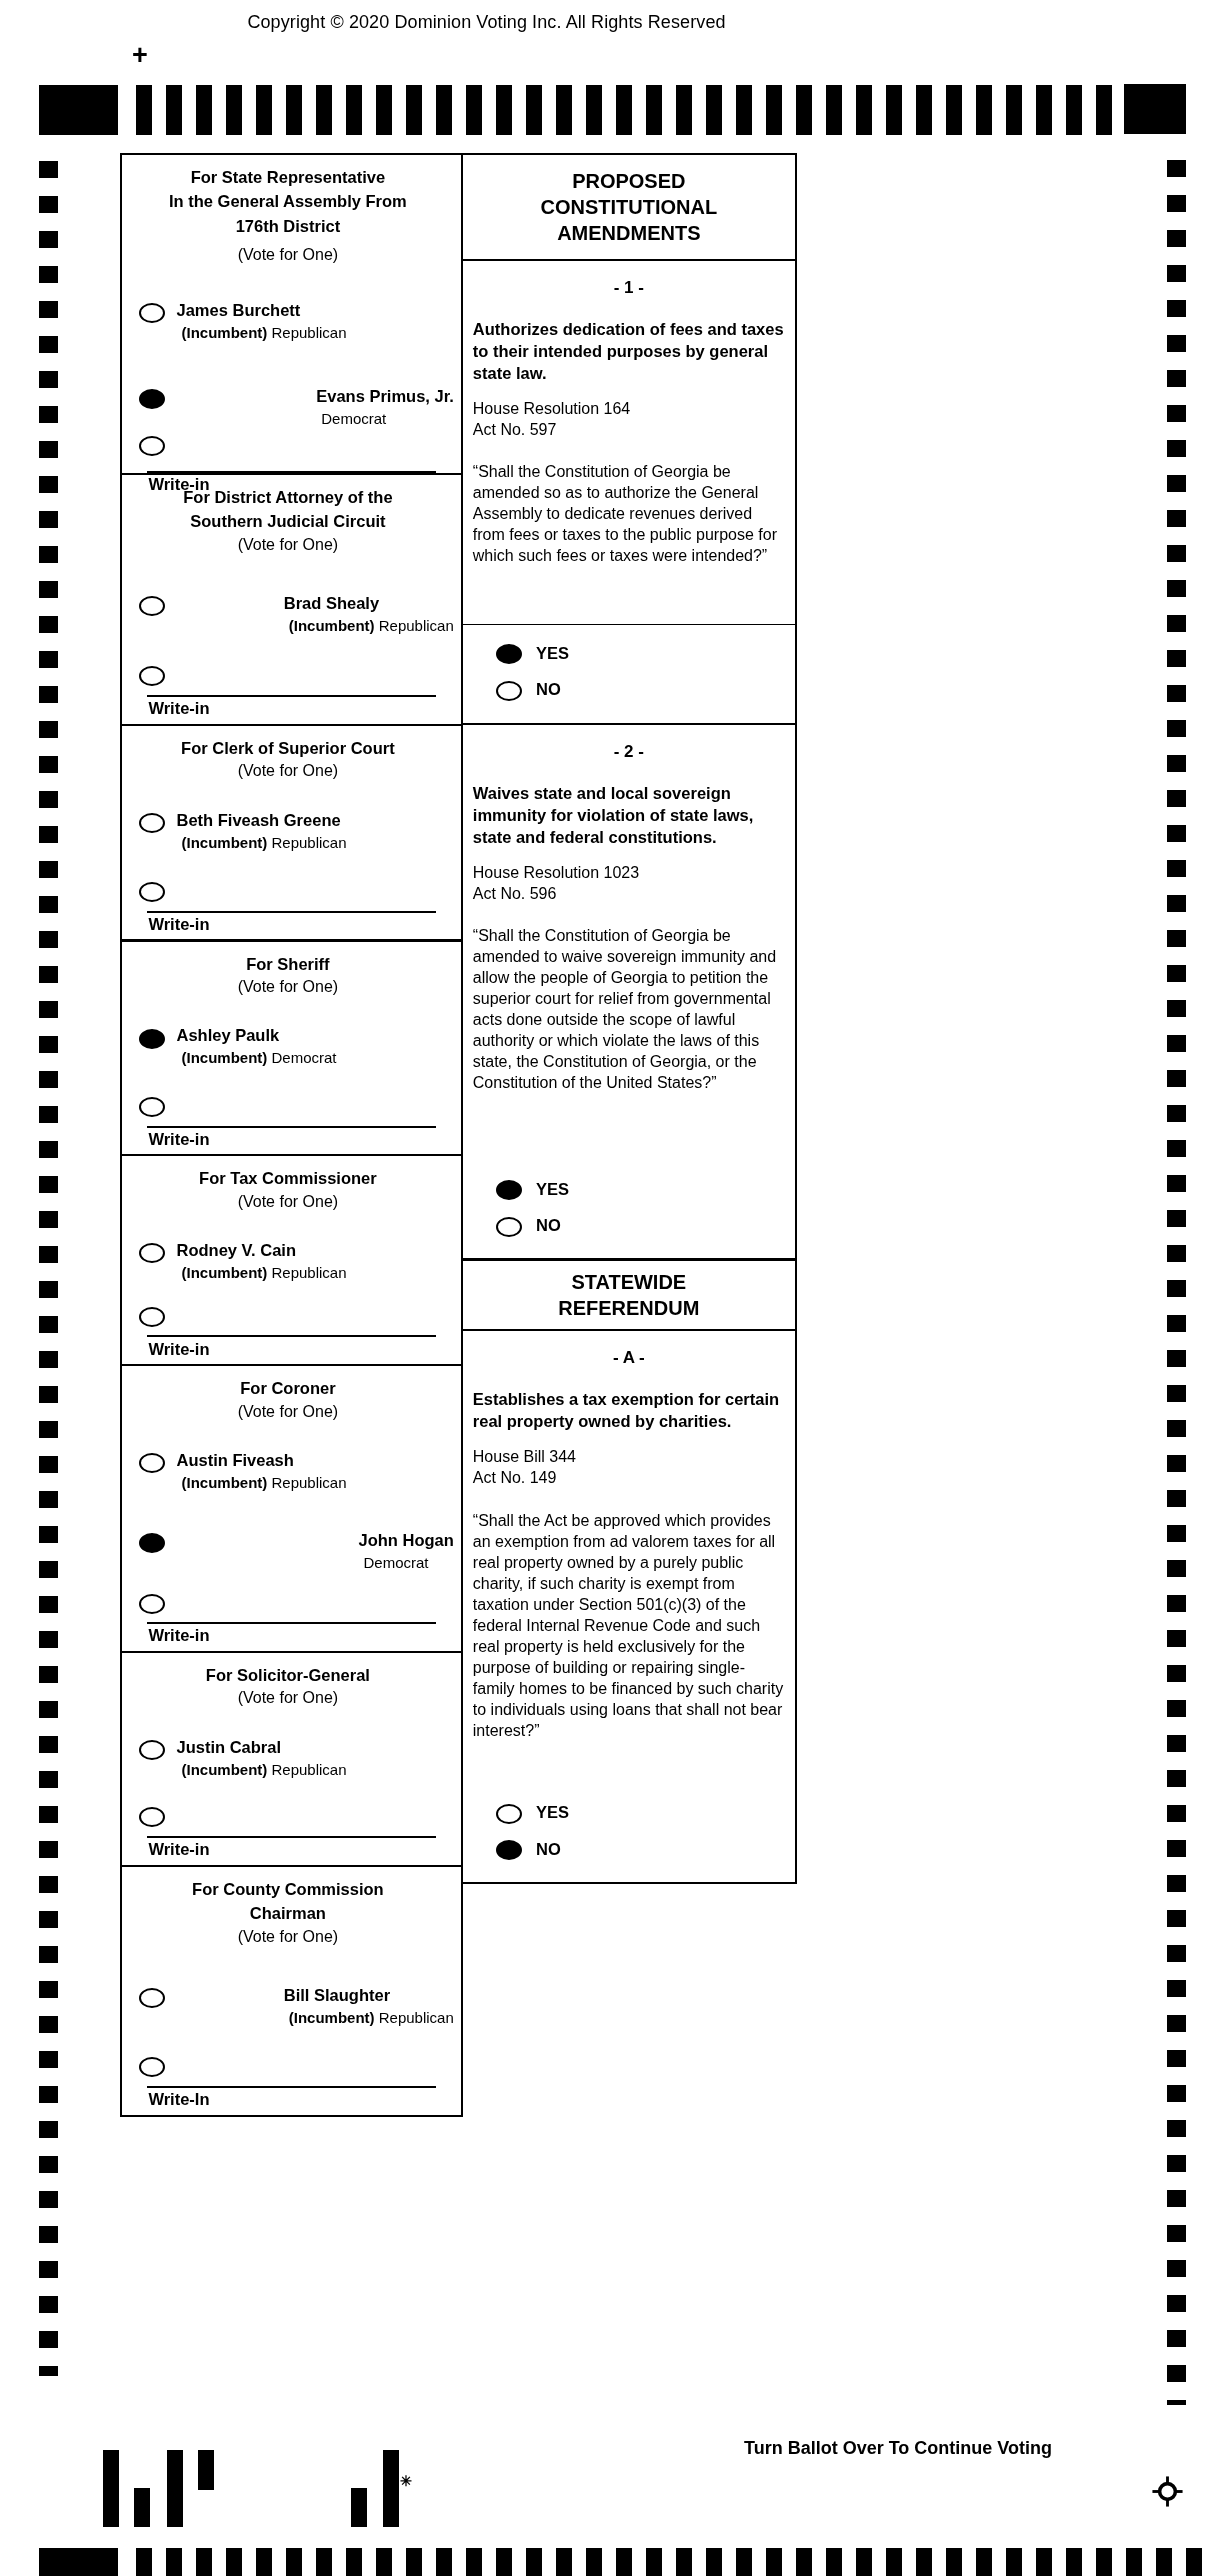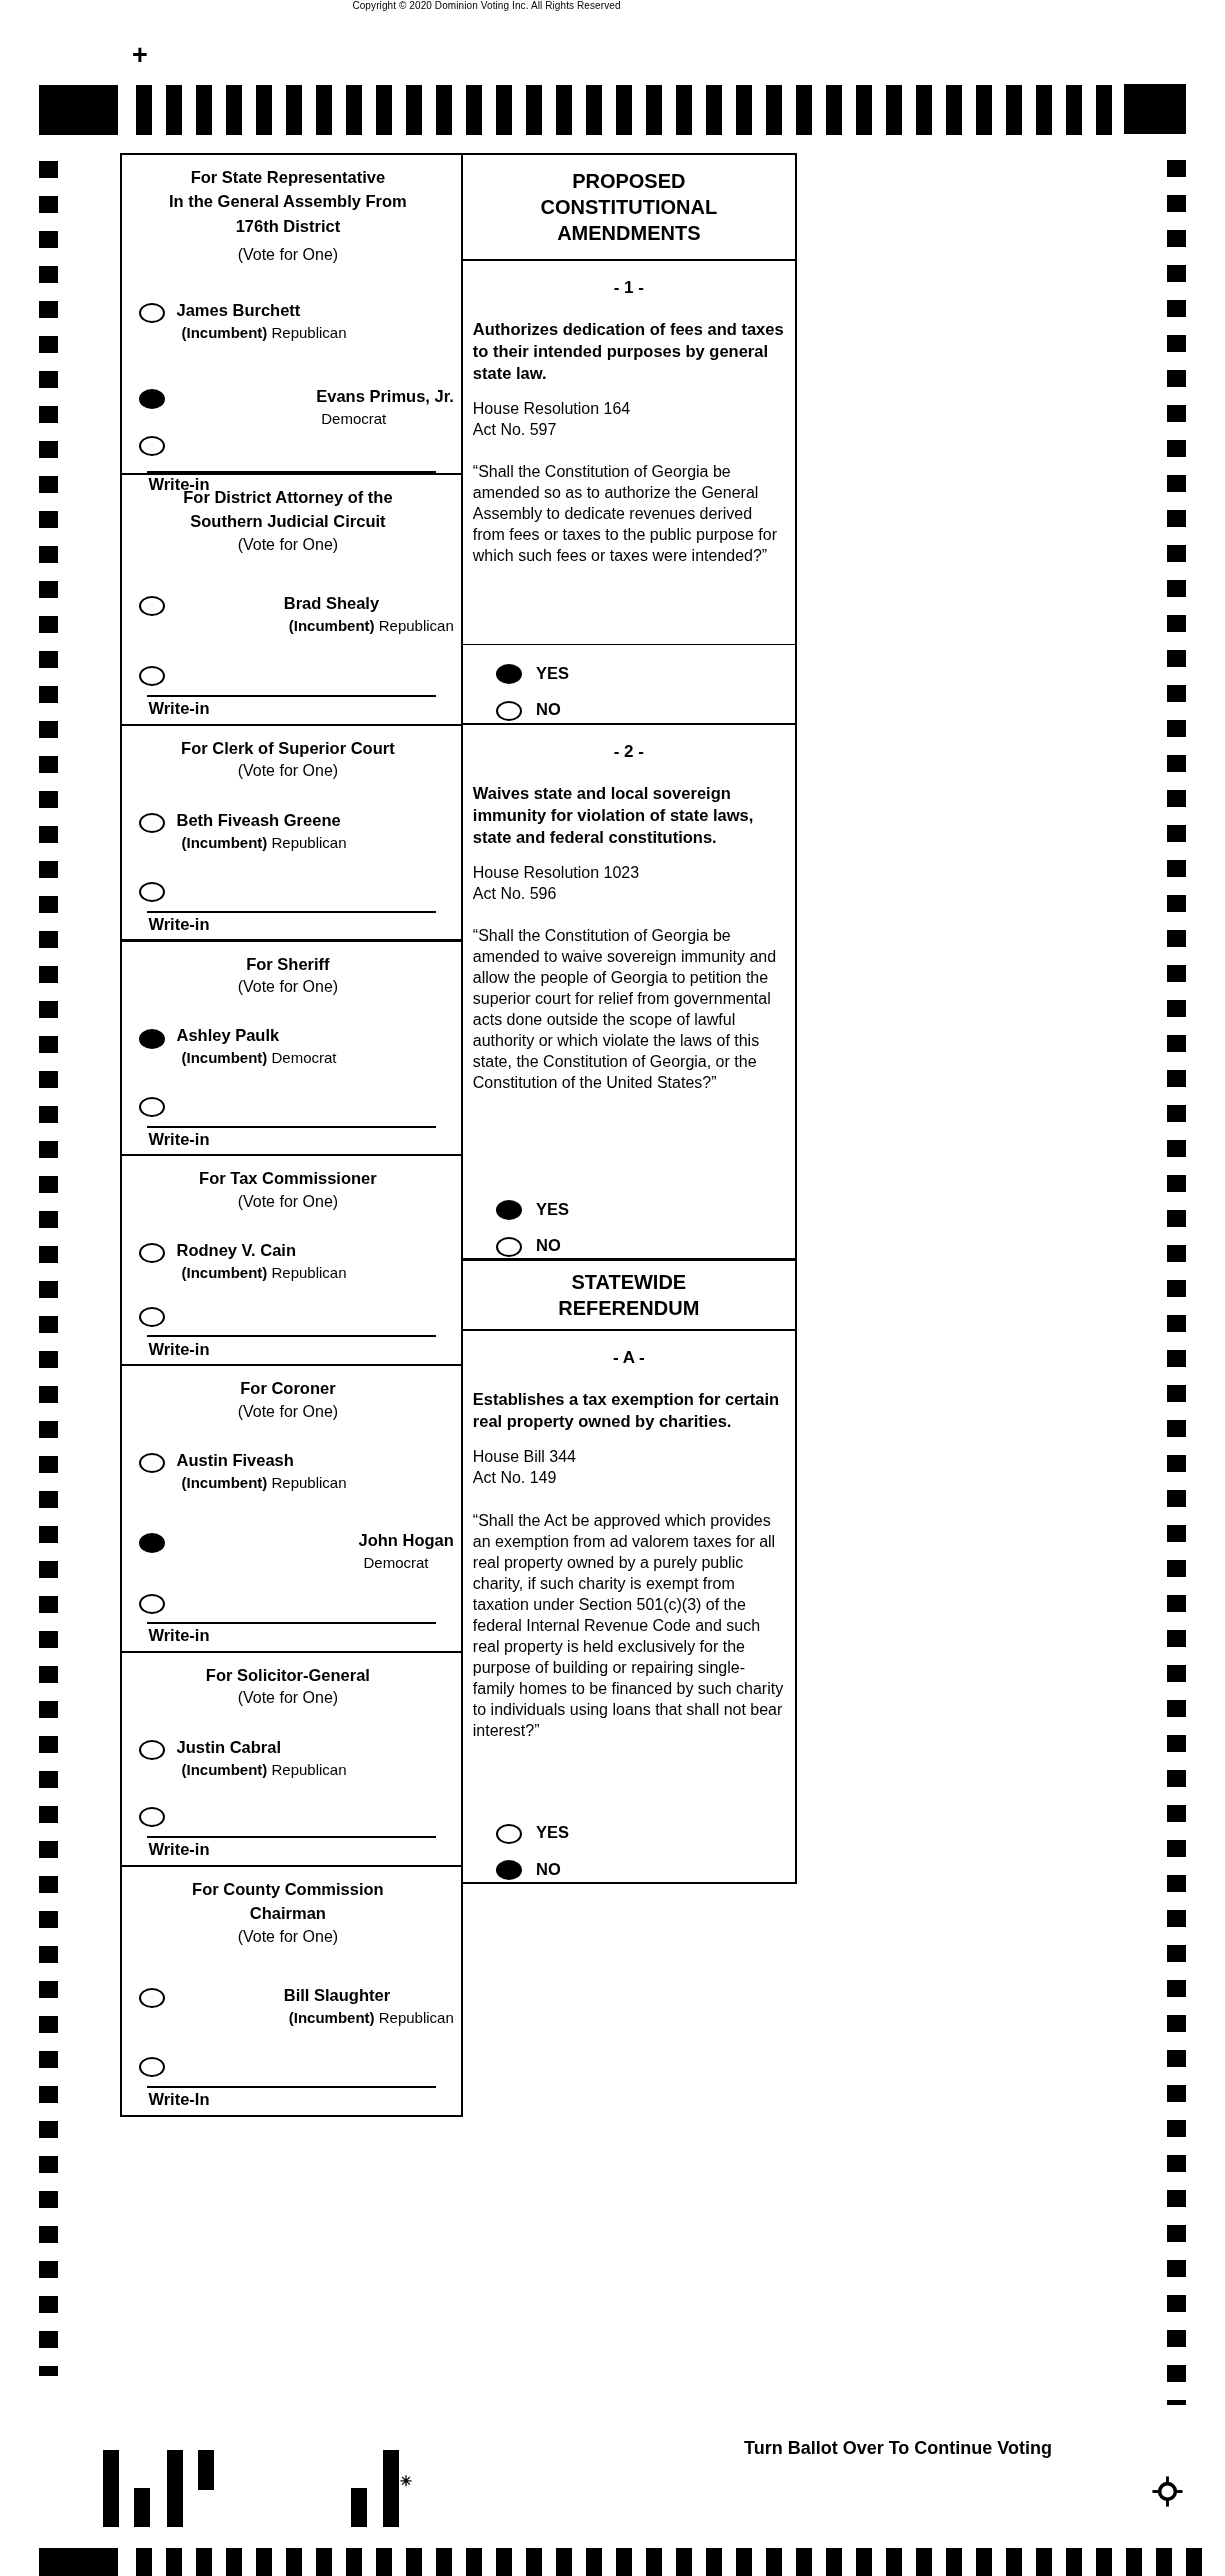--- a/index.html
+++ b/index.html
@@ -1,21 +1,21 @@
 <!DOCTYPE html>
 <html style="font-size:11.5px"><head>
 <meta charset="utf-8">
 <style>
   html,body{margin:0;padding:0;background:#888;}
   .page{position:relative;width:1225px;height:2576px;background:#fff;color:#000;
         font-family:"Liberation Sans", sans-serif;overflow:hidden;}
 
   
-  .copyright{position:absolute;top:0;left:0;width:973px;text-align:center;
-             font-size:10px;letter-spacing:0.1px;}
+  .copyright{position:absolute;top:12px;left:0;width:973px;text-align:center;
+             font-size:18px;letter-spacing:0.1px;}
   .plus-mark{position:absolute;left:132px;top:42px;font-size:27px;font-weight:bold;line-height:27px;}
 
   .band-top{position:absolute;left:136px;top:85px;width:985px;height:50px;
             background:repeating-linear-gradient(90deg,#000 0 16px,transparent 16px 30px);}
   .block-tl{position:absolute;left:39px;top:85px;width:79px;height:50px;background:#000;}
   .block-tr{position:absolute;left:1124px;top:84px;width:62px;height:50px;background:#000;}
   .marks-left{position:absolute;left:39px;top:161px;width:18.6px;height:2215px;
               background:repeating-linear-gradient(180deg,#000 0 17px,transparent 17px 35px);}
   .marks-right{position:absolute;left:1167px;top:160px;width:18.6px;height:2245px;
               background:repeating-linear-gradient(180deg,#000 0 17px,transparent 17px 35px);}
@@ -68,21 +68,21 @@
   
   .hdr-box{align-items:center;justify-content:center;text-align:center;
            font-weight:bold;font-size:20px;line-height:26px;white-space:pre-line;}
   .hb1{height:108px;} .hb2{height:73px;}
   .m1{height:466px;} .m2{height:538px;} .mA{height:555px;}
   .measure{padding:0 10px;}
   .m-number{text-align:center;font-weight:bold;font-size:17px;margin-top:17px;}
   .m-summary{font-weight:bold;font-size:16.5px;line-height:22px;margin-top:20px;}
   .m-refs{font-size:16px;line-height:21px;margin-top:14px;white-space:pre-line;}
   .m-question{font-size:16px;line-height:21px;margin-top:21.5px;}
-  .yn-block{margin-top:auto;padding-bottom:2px;}
+  .yn-block{margin-top:auto;padding-bottom:22px;}
   .yn-block.sep{border-top:1.4px solid #000;margin-left:-10px;margin-right:-10px;
                 padding-left:10px;padding-right:10px;padding-top:17px;}
   .yn-row{display:flex;align-items:center;padding-left:23px;}
   .yn-row + .yn-row{margin-top:14.3px;}
   .yn-label{font-weight:bold;font-size:16.5px;margin-left:14.3px;}
 </style>
 </head>
 <body>
 
 <div class="page">

